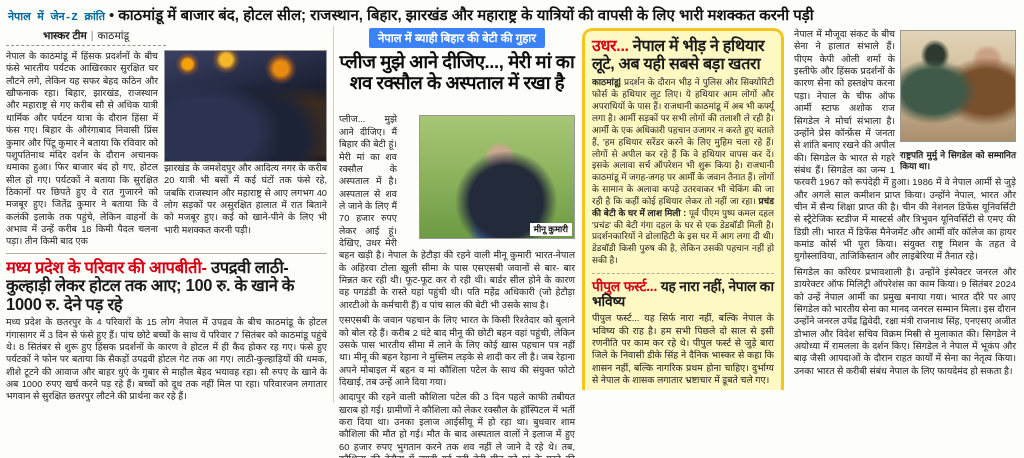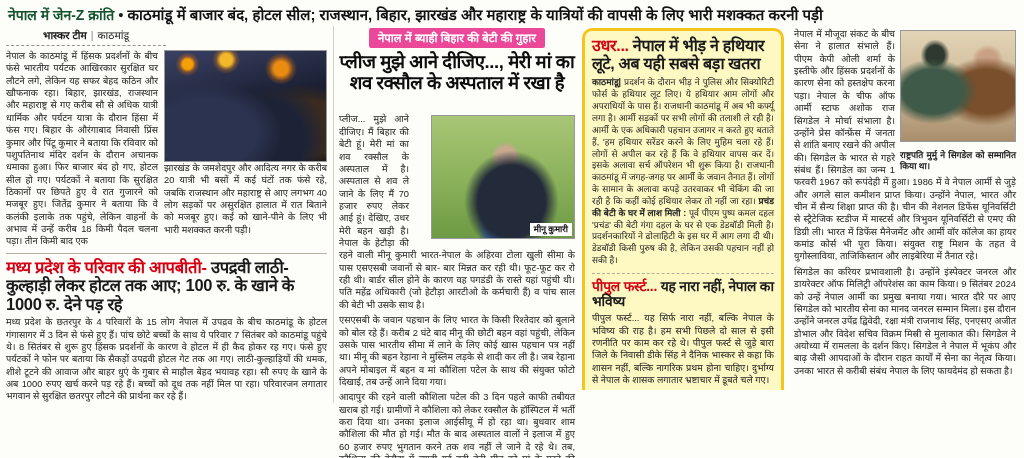--- a/index.html
+++ b/index.html
@@ -4,21 +4,21 @@
 <style>
   * { margin:0; padding:0; box-sizing:border-box; }
   html,body { background:#efefef; }
   .page {
     width:1024px; height:458px; margin:0 auto; background:#fdfdfa;
     font-family:"Liberation Sans","DejaVu Sans",sans-serif; color:#1a1a1a;
     overflow:hidden; position:relative;
   }
   
   .topstrip { padding:4px 10px 2px 8px; white-space:nowrap; overflow:hidden; }
-  .topstrip .kick { color:#14532d; font-weight:800; font-size:14px; }
+  .topstrip .kick { color:#0369a1; font-weight:800; font-size:11px;font-family:Liberation Mono, monospace; }
   .topstrip .bullet { color:#1a1a1a; font-size:15px; margin:0 4px; }
   .topstrip .sub { color:#121212; font-weight:700; font-size:15px; }
   
   .mainhead {
     font-size:47px; font-weight:800; line-height:1.04; padding:1px 8px 4px 8px;
     letter-spacing:-1px; color:#0c0c0c; white-space:nowrap; overflow:hidden;
   }
   
   .content { display:flex; align-items:flex-start; padding:0 6px; height:352px; }
   .col { overflow:hidden; }
@@ -47,25 +47,25 @@
       radial-gradient(circle at 72% 16%, rgba(255,150,10,.9) 0 7px, rgba(255,120,0,.3) 12px, transparent 16px),
       radial-gradient(ellipse at 25% 75%, #2c3350 0 30%, transparent 45%),
       radial-gradient(ellipse at 60% 80%, #1d2336 0 32%, transparent 48%),
       radial-gradient(ellipse at 85% 70%, #3a2b20 0 25%, transparent 40%),
       linear-gradient(165deg, #3a4163 0%, #171c2e 55%, #07080f 100%); }
   .caption1 { font-size:9.3px; line-height:1.3; font-weight:500; color:#1d1d1d; padding:3px 0 4px 0; }
   .rule { border-top:1px solid #b9b2a4; margin-top:5px; padding-top:4px; }
   .mphead { font-size:16.5px; font-weight:800; line-height:1.12; letter-spacing:-0.3px; margin-bottom:3px; }
   .red { color:#d40013; }
   
-  .kickerbox { display:block; width:fit-content; margin:2px auto 4px auto; background:#ec4899;
+  .kickerbox { display:block; width:fit-content; margin:2px auto 4px auto; background:#3b82f6;
     color:#fff; font-weight:800; font-size:11.5px; padding:2px 9px 3px 9px; border-radius:2px; }
   .dhead { font-size:18.5px; font-weight:800; text-align:center; line-height:1.12;
     letter-spacing:-0.4px; margin-bottom:20px; color:#0d0d0d; }
-  .photo-field { float:right; width:144px; height:124px; margin:2px 0 3px 22px; position:relative;
+  .photo-field { float:right; width:156px; height:124px; margin:2px 0 3px 22px; position:relative;
     border:1px solid #999;
     background:
       radial-gradient(ellipse at 56% 70%, #232a3a 0 30%, transparent 42%),
       radial-gradient(ellipse at 50% 88%, #3a6fb5 0 16%, transparent 26%),
       radial-gradient(ellipse at 52% 34%, #c8a98e 0 9%, transparent 14%),
       linear-gradient(180deg, #a8c676 0%, #8cb25c 50%, #6d9a44 100%); }
   .fieldlabel { position:absolute; right:2px; bottom:2px; background:#fff; color:#111;
     font-size:8.6px; font-weight:700; padding:1px 4px; }
   .col2 p { margin-bottom:3px; }
   

